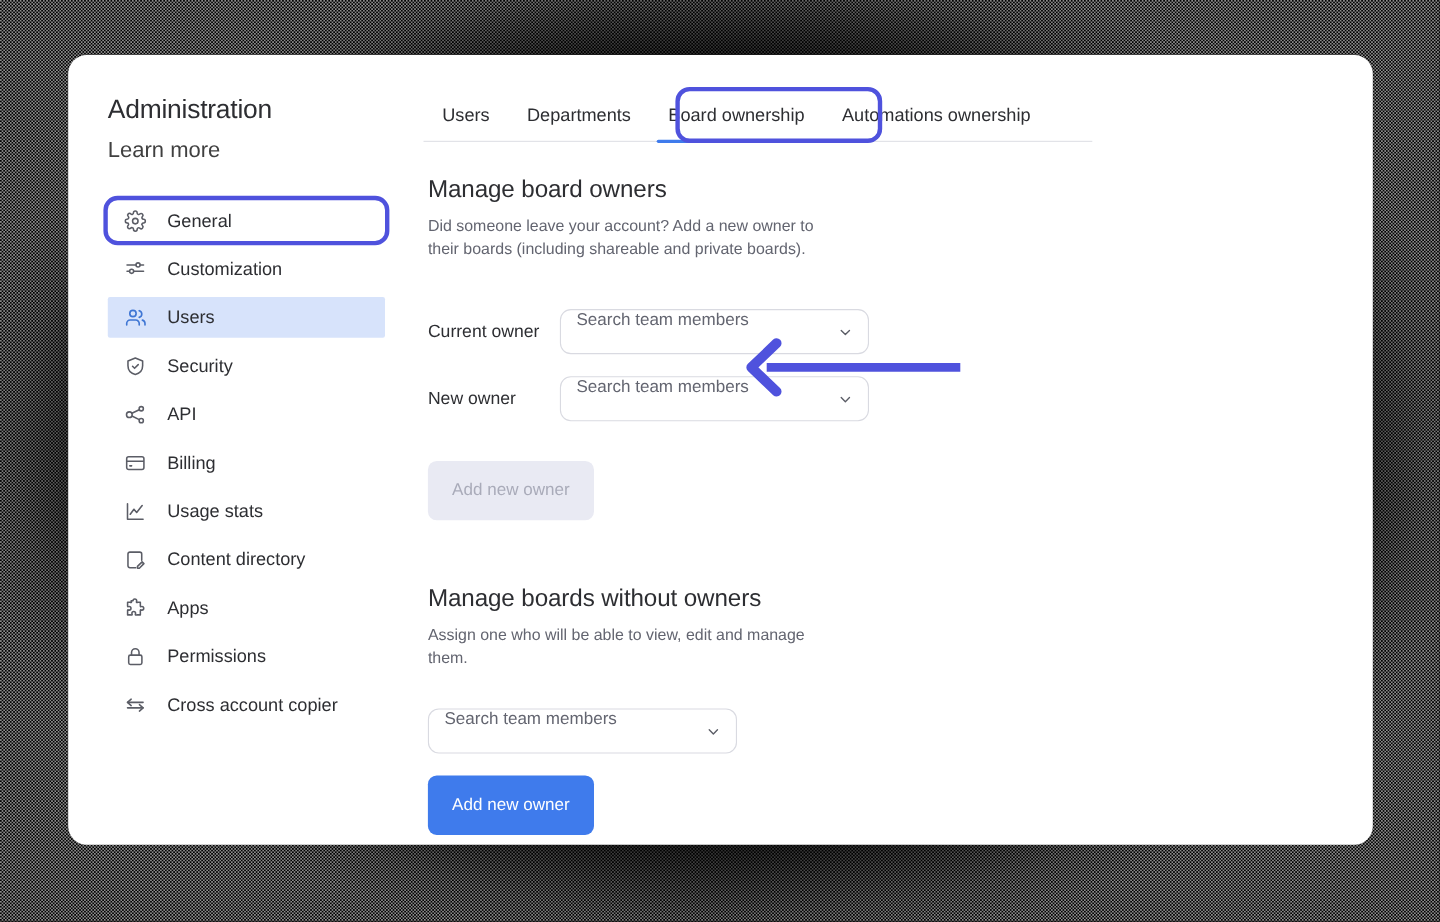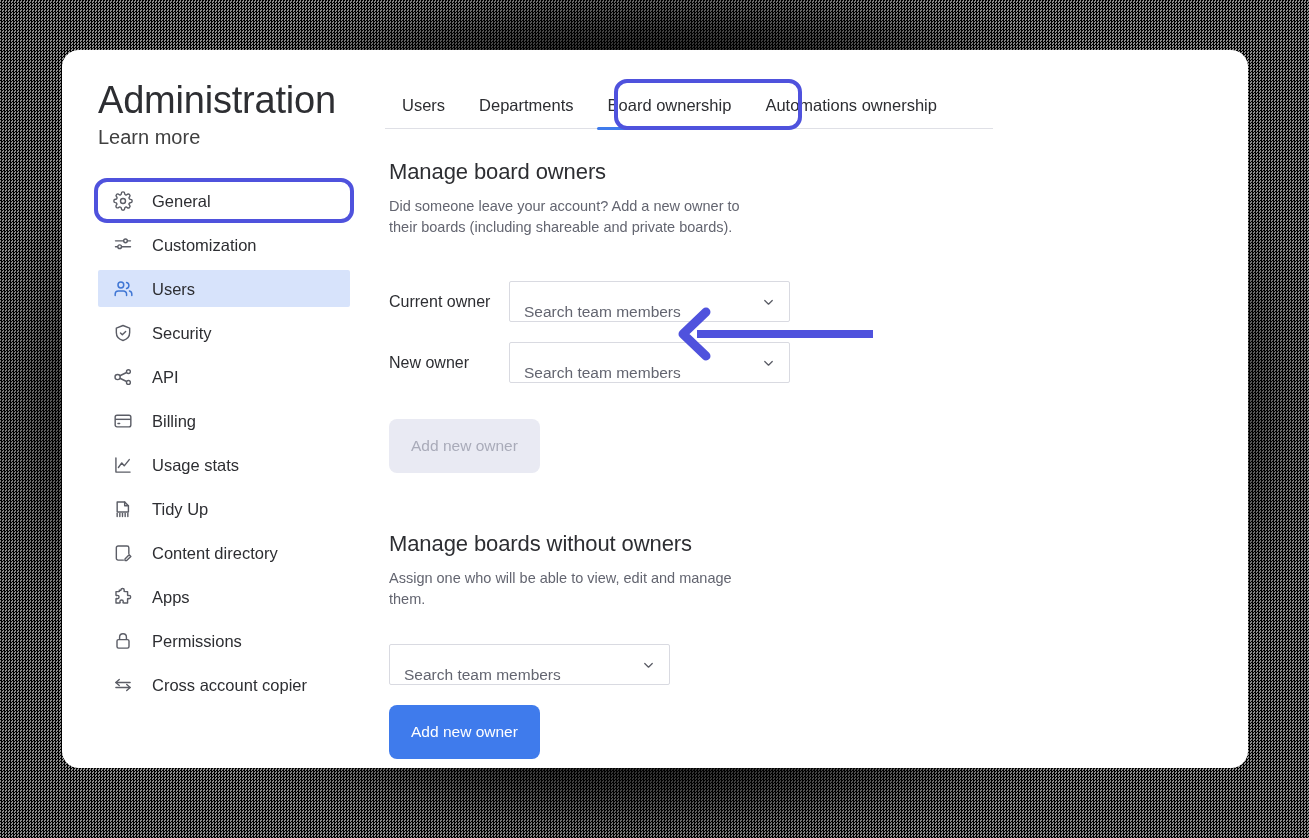--- a/index.html
+++ b/index.html
@@ -48,21 +48,21 @@
     display: flex;
   }
 
   
   .sidebar {
     width: 323px;
     flex: 0 0 323px;
     padding: 32px 0 0 36px;
   }
   .app-title {
-    font-size: 38px;
+    font-size: 24px;
     font-weight: 400;
     color: #2d2e32;
     letter-spacing: -0.2px;
     line-height: 36px;
   }
   .learn-more {
     display: inline-block;
     margin-top: 8px;
     font-size: 20px;
     color: #404040;
@@ -185,23 +185,23 @@
     font-size: 16px;
     color: #2d2e32;
     width: 120px;
     flex: 0 0 120px;
   }
   .select {
     position: relative;
     width: 281px;
     height: 41px;
     border: 1.5px solid #d9dae1;
-    border-radius: 2px;
-    display: flex;
-    align-items: flex-end;
+    border-radius: 10px;
+    display: flex;
+    align-items: flex-start;
     padding: 0 14px;
     cursor: pointer;
     background: #fff;
   }
   .select .ph {
     font-size: 15.5px;
     color: #636570;
   }
   .select .chev {
     position: absolute;
@@ -341,34 +341,20 @@
       <div class="nav-item">
         <span class="ico">
           <svg width="20" height="20" viewBox="0 0 24 24" fill="none" stroke="currentColor" stroke-width="1.7" stroke-linecap="round" stroke-linejoin="round">
             <polyline points="3.5,3.5 3.5,20.5 20.5,20.5"></polyline>
             <polyline points="6.5,15 10.5,9.5 13.5,13 19.5,5.5"></polyline>
           </svg>
         </span>
         <span class="lbl">Usage stats</span>
       </div>
 
-      <div class="nav-item">
-        <span class="ico">
-          <svg width="20" height="20" viewBox="0 0 24 24" fill="none" stroke="currentColor" stroke-width="1.7" stroke-linecap="round" stroke-linejoin="round">
-            <path d="M5 3.5h9l4.5 4.5v7.5H5z"></path>
-            <polyline points="14,3.5 14,8 18.5,8"></polyline>
-            <line x1="5" y1="17.5" x2="5" y2="21"></line>
-            <line x1="8.2" y1="17.5" x2="8.2" y2="21"></line>
-            <line x1="11.4" y1="17.5" x2="11.4" y2="21"></line>
-            <line x1="14.6" y1="17.5" x2="14.6" y2="21"></line>
-            <line x1="17.8" y1="17.5" x2="17.8" y2="21"></line>
-          </svg>
-        </span>
-        <span class="lbl">Tidy Up</span>
-      </div>
 
       <div class="nav-item">
         <span class="ico">
           <svg width="20" height="20" viewBox="0 0 24 24" fill="none" stroke="currentColor" stroke-width="1.7" stroke-linecap="round" stroke-linejoin="round">
             <path d="M19 12.5V5.6A2.1 2.1 0 0 0 16.9 3.5H6.1A2.1 2.1 0 0 0 4 5.6v12.8a2.1 2.1 0 0 0 2.1 2.1h6.4"></path>
             <path d="M19.4 14.1l2 2-5 5H14.4v-2z"></path>
           </svg>
         </span>
         <span class="lbl">Content directory</span>
       </div>

